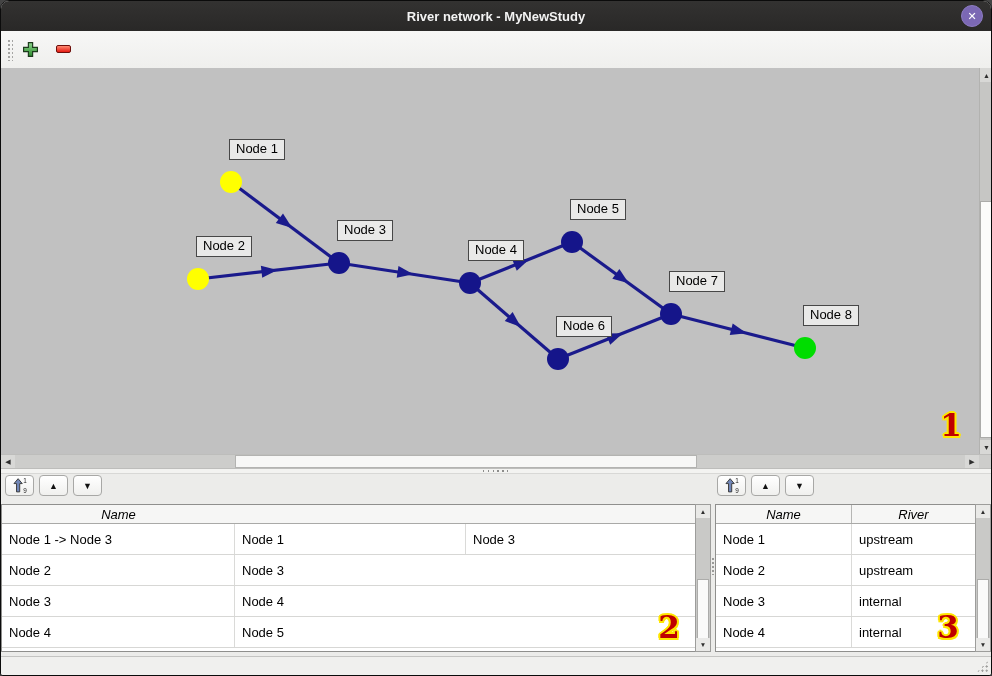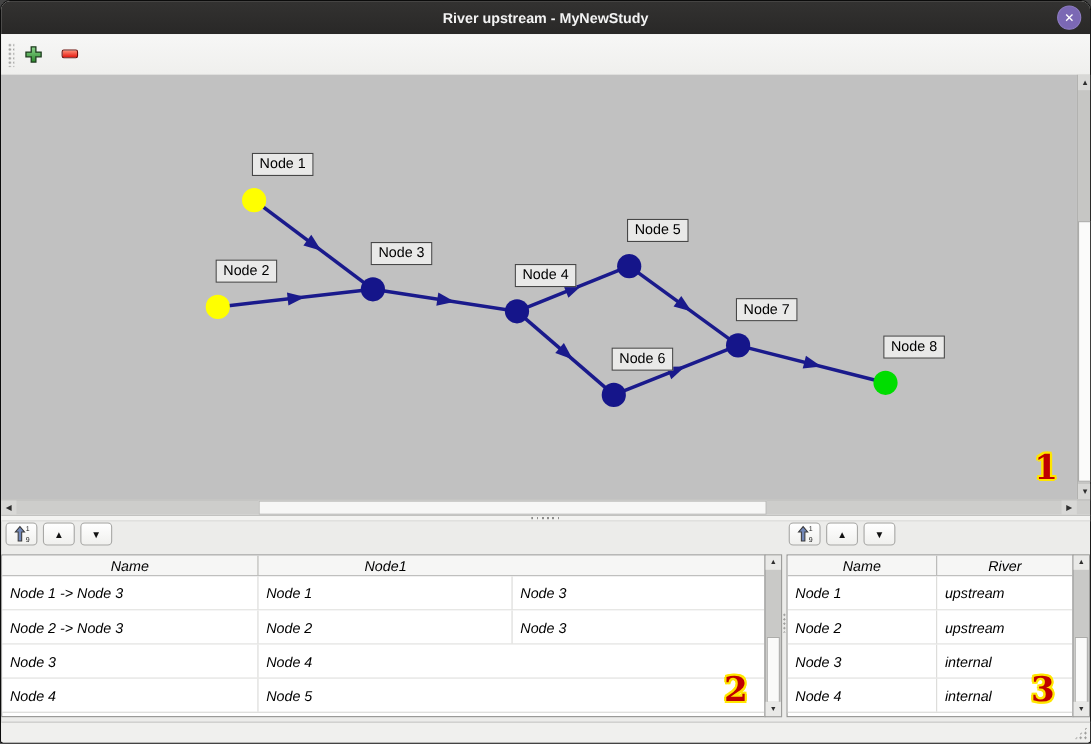--- a/index.html
+++ b/index.html
@@ -54,21 +54,21 @@
   .table{position:absolute;top:503px;background:#fff;border:1px solid #8f8f8d;box-sizing:border-box;overflow:hidden;}
   #links-table{left:0;width:695px;height:148px;}
   #nodes-table{left:714px;width:261px;height:148px;}
   .t-head{display:grid;height:18px;background:#f6f6f5;border-bottom:1px solid #a9a9a7;
     font-size:13px;color:#000;}
   #links-table .t-head,#links-table .t-row{grid-template-columns:233px 231px 229px;}
   #nodes-table .t-head,#nodes-table .t-row{grid-template-columns:136px 123px;}
   .hc{display:flex;align-items:center;justify-content:center;border-right:1px solid #b6b6b4;height:100%;box-sizing:border-box;font-style:italic;}
   .hc:last-child{border-right:none;}
   .t-row{display:grid;height:30px;border-bottom:1px solid #d7d7d5;font-size:13px;color:#000;background:#fff;}
-  .t-row .c{display:flex;align-items:center;padding-left:7px;border-right:1px solid #dadad8;height:100%;box-sizing:border-box;font-style:italic;}
+  .t-row .c{display:flex;align-items:center;padding-left:7px;border-right:1px solid #dadad8;height:100%;box-sizing:border-box;}
   .t-row .c:last-child{border-right:none;}
   .tscroll{position:absolute;top:503px;width:16px;height:148px;background:#c9c9c7;border:1px solid #9d9d9b;box-sizing:border-box;}
   #links-scroll{left:694px;}
   #nodes-scroll{left:974px;}
   .tscroll .sb-btn{left:0;width:14px;height:13px;background:#e9e9e7;font-size:6.5px;}
   .tscroll .up{top:0;}.tscroll .down{bottom:0;}
   .tscroll .thumb{position:absolute;left:1px;top:74px;width:12px;height:60px;background:#fafaf9;
     border:1px solid #acacaa;box-sizing:border-box;cursor:pointer;}
   
   .statusbar{position:absolute;left:0;top:655px;width:992px;height:20px;background:#f0f0ee;
@@ -81,21 +81,21 @@
     font-weight:bold;font-size:31px;line-height:1;z-index:50;
     text-shadow:-2px 0 #ffe600,2px 0 #ffe600,0 -2px #ffe600,0 2px #ffe600,
       -1.5px -1.5px #ffe600,1.5px -1.5px #ffe600,-1.5px 1.5px #ffe600,1.5px 1.5px #ffe600;}
 </style>
 </head>
 <body>
 
 <div class="window">
 
   <div class="titlebar">
-    <span>River upstream - MyNewStudy</span>
+    <span>River network - MyNewStudy</span>
     <span class="close-btn">
         <span>✕</span>
       </span>
   </div>
 
   <div class="toolbar">
     <div class="tb-grip"></div>
     <button class="tb-btn" style="left:17px">
       <svg width="17" height="17" viewBox="0 0 16 16">
         <defs>
@@ -181,30 +181,28 @@
   <button class="sq-btn" style="left:750px">
       <span>▲</span>
     </button>
   <button class="sq-btn" style="left:784px">
       <span>▼</span>
     </button>
 
   <div class="table" id="links-table">
     <div class="t-head">
         <div class="hc">Name</div>
-        <div class="hc">Node1</div>
       </div>
     <div>
         <div class="t-row">
           <div class="c">Node 1 -&gt; Node 3</div>
           <div class="c">Node 1</div>
           <div class="c">Node 3</div>
         </div>
         <div class="t-row">
-          <div class="c">Node 2 -&gt; Node 3</div>
           <div class="c">Node 2</div>
           <div class="c">Node 3</div>
         </div>
         <div class="t-row">
           <div class="c">Node 3</div>
           <div class="c">Node 4</div>
         </div>
         <div class="t-row">
           <div class="c">Node 4</div>
           <div class="c">Node 5</div>

